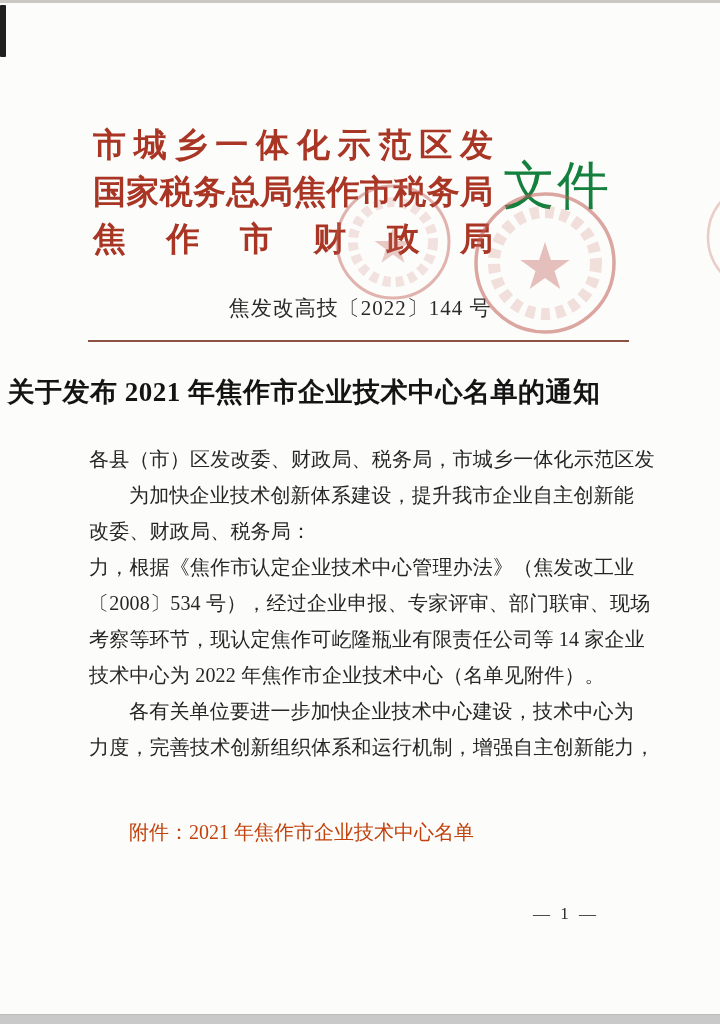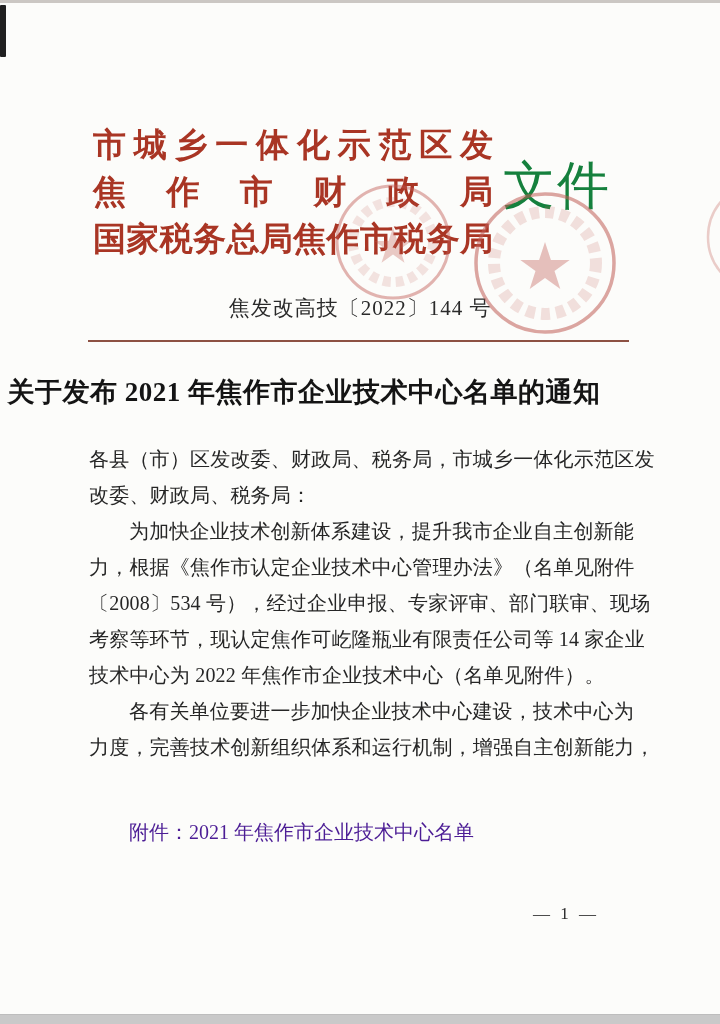--- a/index.html
+++ b/index.html
@@ -44,21 +44,21 @@
     font-size:27px;font-weight:700;color:#141414;letter-spacing:0.5px;
   }
   .doc-body{
     position:absolute;top:441px;left:89px;width:546px;
     font-size:20px;line-height:36px;color:#262626;letter-spacing:0.2px;
   }
   .doc-body .line{white-space:nowrap;}
   .doc-body .indent{text-indent:40px;}
   .attachment{
     position:absolute;top:818px;left:89px;width:546px;
-    font-size:20px;line-height:28px;color:#4c1d95;text-indent:40px;white-space:nowrap;
+    font-size:20px;line-height:28px;color:#c2410c;text-indent:40px;white-space:nowrap;
   }
   .page-number{
     position:absolute;top:904px;left:511px;width:110px;text-align:center;
     font-size:17px;color:#2b2b2b;letter-spacing:3px;white-space:nowrap;
   }
   .seal-overlay{
     position:absolute;inset:0;width:720px;height:1024px;
     pointer-events:none;
   }
 </style>
@@ -66,36 +66,36 @@
 <body>
 
 <div class="page">
 
   <div class="edge-top"></div>
   <div class="edge-left-bar"></div>
   <div class="edge-bottom"></div>
 
   <div class="header-org">
     <div class="org-line">市城乡一体化示范区发</div>
+    <div class="org-line">国家税务总局焦作市税务局</div>
     <div class="org-line">焦作市财政局</div>
-    <div class="org-line">国家税务总局焦作市税务局</div>
   </div>
   <div class="doc-type">文件</div>
 
   <div class="doc-number">焦发改高技〔2022〕144 号</div>
 
   <div class="red-line"></div>
 
   <div class="doc-title">关于发布 2021 年焦作市企业技术中心名单的通知</div>
 
   <div class="doc-body">
     <div class="line">各县（市）区发改委、财政局、税务局，市城乡一体化示范区发</div>
+    <div class="line indent">为加快企业技术创新体系建设，提升我市企业自主创新能</div>
     <div class="line">改委、财政局、税务局：</div>
-    <div class="line indent">为加快企业技术创新体系建设，提升我市企业自主创新能</div>
-    <div class="line">力，根据《焦作市认定企业技术中心管理办法》（名单见附件</div>
+    <div class="line">力，根据《焦作市认定企业技术中心管理办法》（焦发改工业</div>
     <div class="line">〔2008〕534 号），经过企业申报、专家评审、部门联审、现场</div>
     <div class="line">考察等环节，现认定焦作可屹隆瓶业有限责任公司等 14 家企业</div>
     <div class="line">技术中心为 2022 年焦作市企业技术中心（名单见附件）。</div>
     <div class="line indent">各有关单位要进一步加快企业技术中心建设，技术中心为</div>
     <div class="line">力度，完善技术创新组织体系和运行机制，增强自主创新能力，</div>
   </div>
 
   <div class="attachment">附件：2021 年焦作市企业技术中心名单</div>
 
   <div class="page-number">— 1 —</div>

